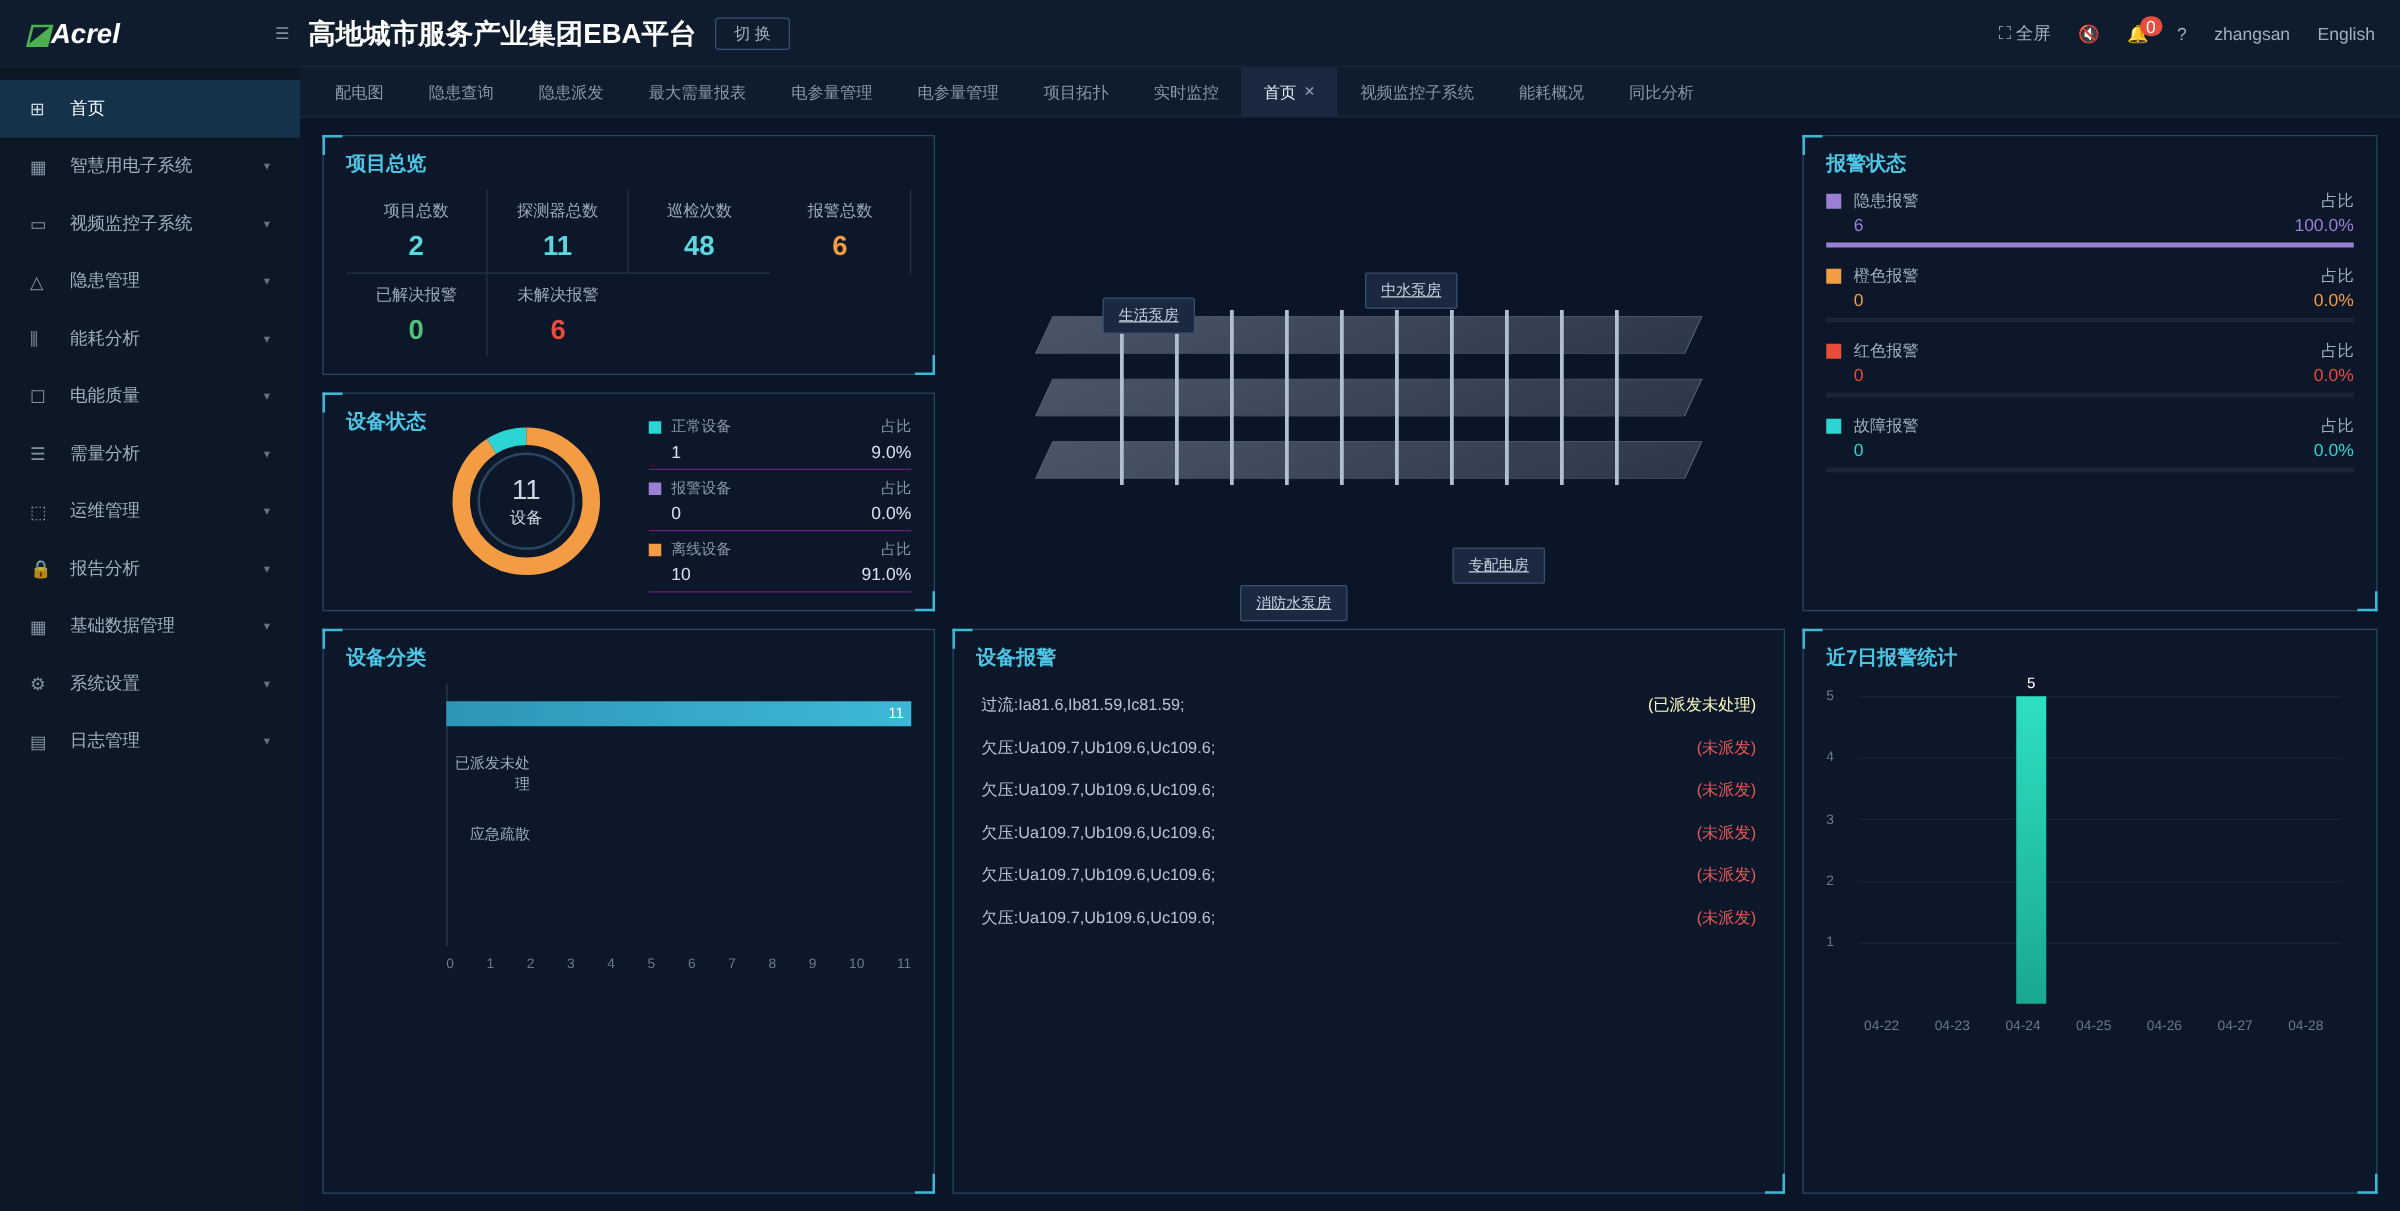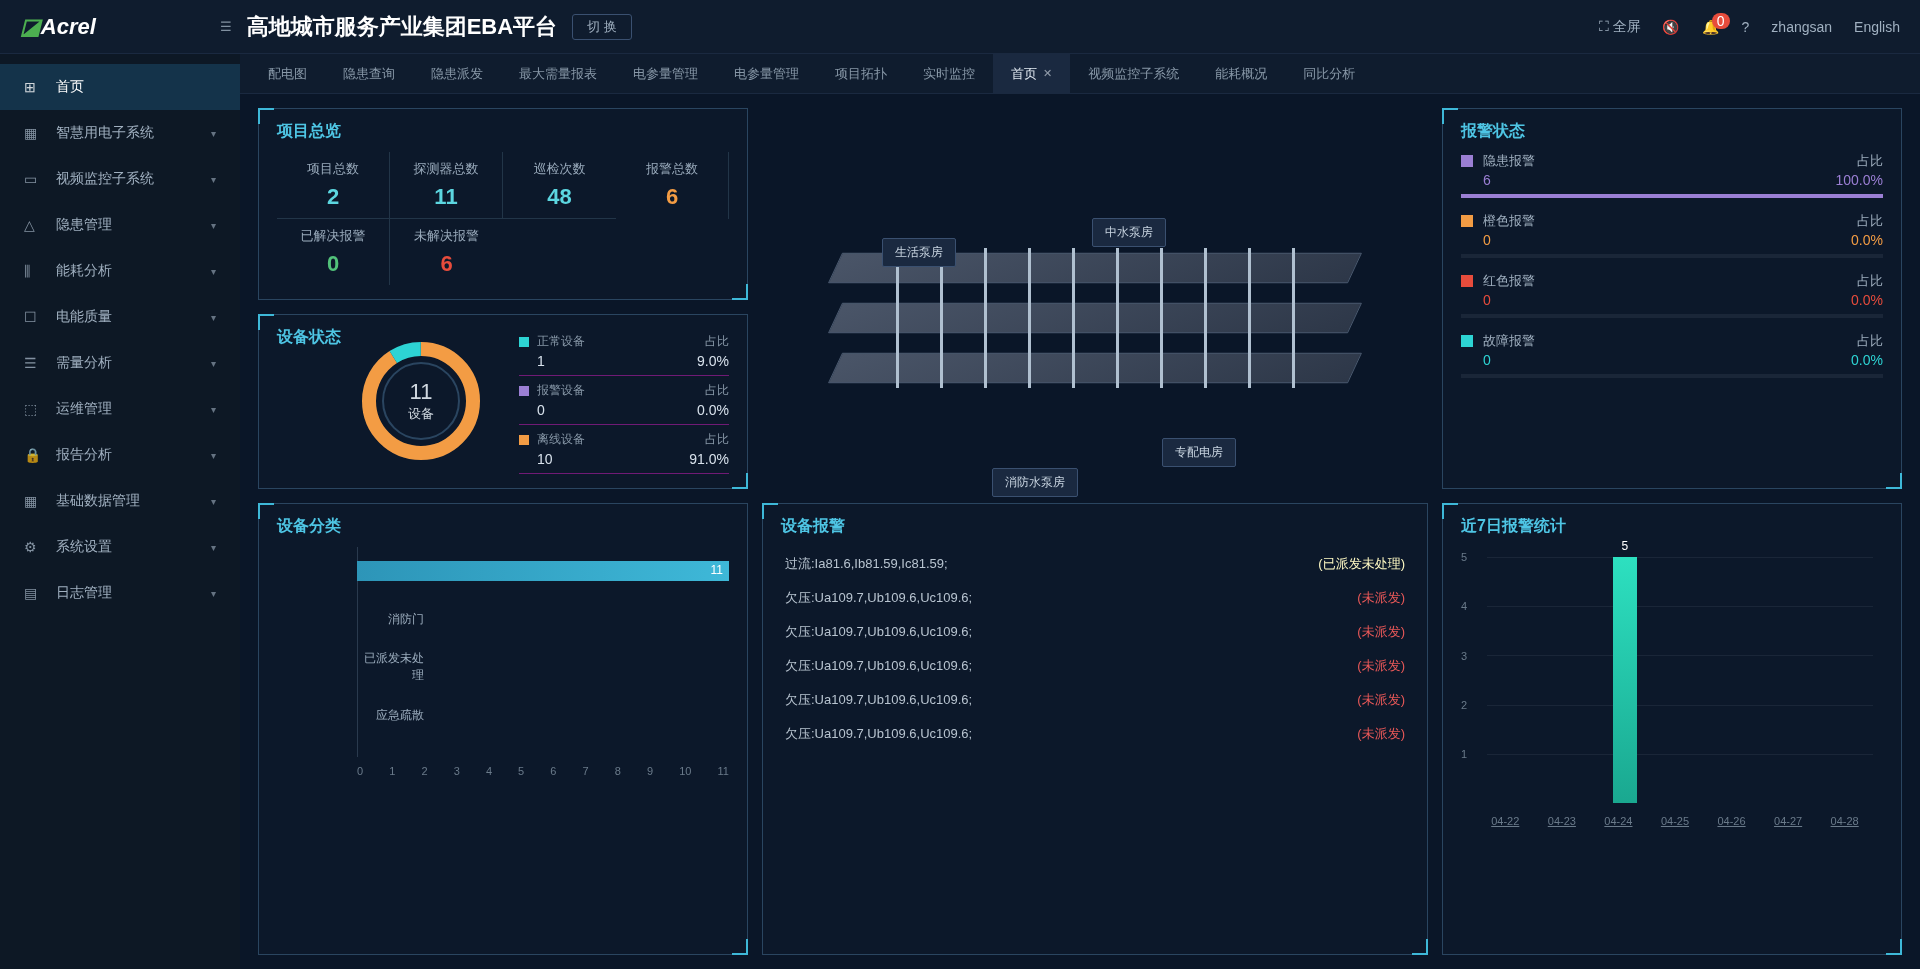--- a/index.html
+++ b/index.html
@@ -140,20 +140,21 @@
 }
 .floor1 { top: 140px; }
 .floor2 { top: 90px; }
 .floor3 { top: 40px; }
 .pillars { position: absolute; top: 50px; width: 100%; height: 140px; display: flex; justify-content: space-around; padding: 0 40px; }
 .pillar { width: 3px; background: #b0c0d0; }
 .marker {
   position: absolute; padding: 5px 12px; background: #1a2940;
   border: 1px solid #3a5070; color: #c8d4e0; font-size: 12px;
   border-radius: 2px;
+  text-decoration: underline;
 }
 
 .alarms { grid-column: 2; grid-row: 3; }
 .alarm-item {
   display: flex; justify-content: space-between; padding: 8px 4px;
   color: #b8c4d0; font-size: 13px;
 }
 .alarm-status { font-size: 13px; }
 .s-orange { color: #fef9c3; }
 .s-red { color: #e85858; }
@@ -173,21 +174,21 @@
 .vbar-gridline { position: absolute; left: 0; right: 0; height: 1px; background: #1a2638; }
 .vbar-ylabel { position: absolute; left: 0; color: #6a7a8a; font-size: 11px; transform: translateY(-50%); }
 .vbars { position: absolute; left: 26px; right: 10px; bottom: 24px; top: 10px; display: flex; justify-content: space-around; align-items: flex-end; }
 .vbar { width: 24px; background: linear-gradient(180deg, #2de0c0, #1aa890); position: relative; }
 .vbar-lbl {
   position: absolute; top: -18px; left: 50%; transform: translateX(-50%);
   color: #fff; font-size: 12px;
 }
 .vbar-xaxis {
   position: absolute; left: 16px; right: 10px; bottom: 0;
-  display: flex; justify-content: space-around; color: #6a7a8a; font-size: 11px; text-decoration: underline;
+  display: flex; justify-content: space-around; color: #6a7a8a; font-size: 11px;
 }
 </style>
 </head>
 <body>
 
 <div class="header">
   <div class="logo">
     <span class="logo-icon">◪</span><span>Acrel</span>
   </div>
   <span class="menu-toggle">☰</span>
@@ -403,24 +404,20 @@
           <div id="hbars">
               <div class="hbar-row" style="position: relative;">
                 <span class="hbar-label">电气火灾</span>
                 <div class="hbar-track">
                   <div class="hbar-fill" style="width:100%">
                     <span class="hbar-val">11</span>
                   </div>
                 </div>
               </div>
               <div class="hbar-row" style="position: relative;">
-                <span class="hbar-label">消防门</span>
-                <div class="hbar-track"></div>
-              </div>
-              <div class="hbar-row" style="position: relative;">
                 <span class="hbar-label">已派发未处理</span>
                 <div class="hbar-track"></div>
               </div>
               <div class="hbar-row" style="position: relative;">
                 <span class="hbar-label">应急疏散</span>
                 <div class="hbar-track"></div>
               </div>
             </div>
           <div class="hbar-axis" id="hbar-axis">
               <span>0</span>

